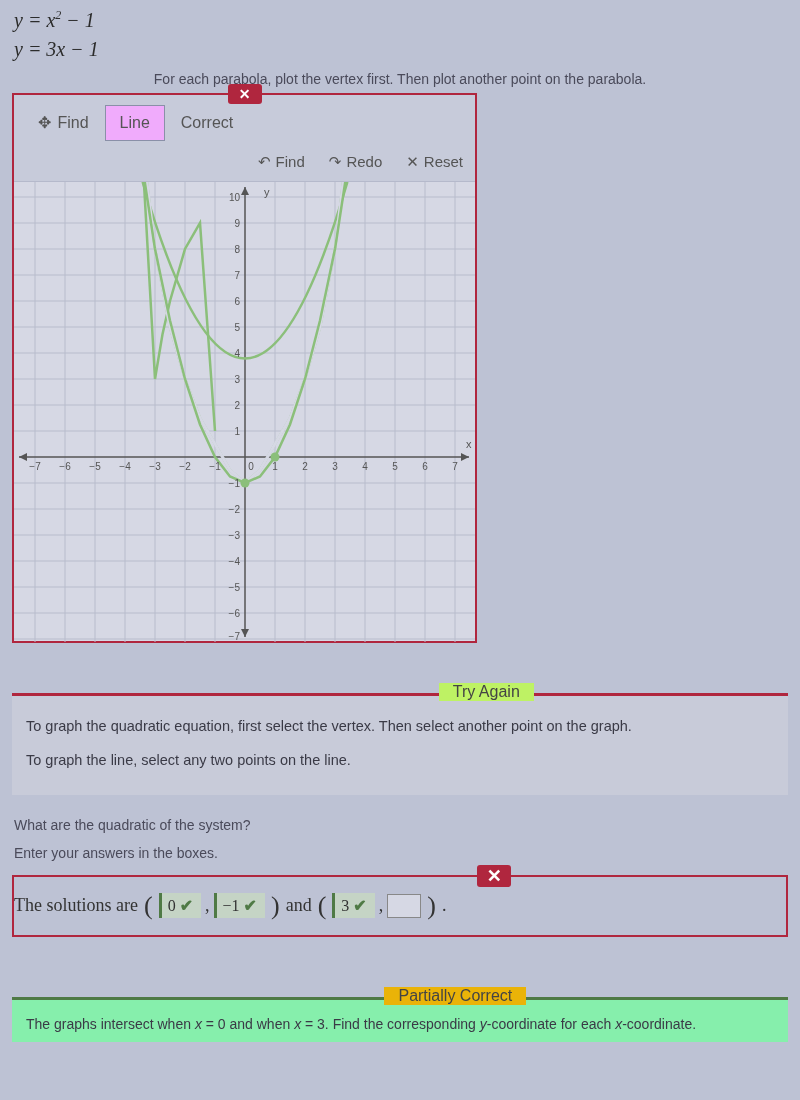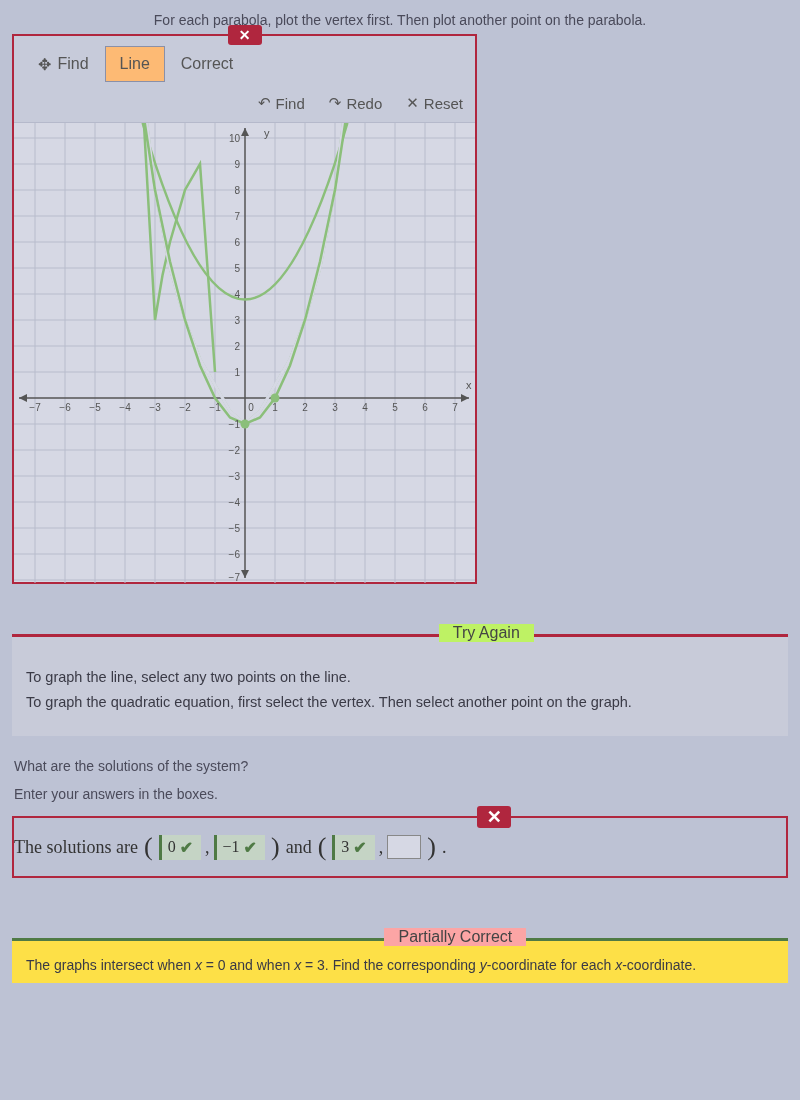--- a/index.html
+++ b/index.html
@@ -27,21 +27,21 @@
     width: 34px; height: 20px; border-radius: 3px;
     display:flex; align-items:center; justify-content:center;
     font-weight:bold; font-family:Arial,sans-serif; font-size:14px;
   }
   .toolbar1 { display:flex; padding:10px 10px 6px; gap:2px; }
   .tool-btn {
     font-family: Arial, sans-serif; font-size:16px; color:#555;
     padding:8px 14px; display:flex; align-items:center; gap:6px;
     cursor:pointer;
   }
-  .tool-btn.active { background:#fdba74; border:1px solid #8a90a8; }
+  .tool-btn.active { background:#f0abfc; border:1px solid #8a90a8; }
   .toolbar2 { display:flex; justify-content:flex-end; padding:6px 12px 10px; gap:24px; }
   .t2-btn { font-family:Arial,sans-serif; font-size:15px; color:#555; display:flex; align-items:center; gap:5px; cursor:pointer;}
   .graph-canvas {
     background:#d6d8e4;
     width:100%; height:460px;
     position:relative;
     border-top:1px solid #b5b9cb;
   }
   svg.grid { position:absolute; top:0; left:0; }
 
@@ -75,33 +75,39 @@
   .ans-empty {
     display:inline-block; width:34px; height:24px;
     border:1px solid #888; background:#d6d8e4;
   }
   .check { color:#4f7a45; font-weight:bold; }
   .paren { font-size:26px; font-family:Georgia,serif; padding:0 2px;}
   .section-divider2 { margin:60px 12px 0; position:relative; }
   .section-divider2 .bar { height:3px; background:#4f7a45; }
   .section-divider2 .label {
     position:absolute; top:-10px; left:48%;
-    background:#fca5a5; padding:0 14px;
+    background:#eab308; padding:0 14px;
     font-family:Arial,sans-serif; font-size:16px; color:#444;
   }
   .hint-box2 {
-    background:#fde047; margin:0 12px; padding:16px 14px 10px;
+    background:#86efac; margin:0 12px; padding:16px 14px 10px;
     font-family:Arial,sans-serif; font-size:14px; color:#3a3a46;
   }
   .italic { font-style:italic; }
 </style>
 </head>
 <body>
 
 <div class="equations">
+  <div class="eq">
+    <span>y</span> = <span>x</span><sup>2</sup><span> − 1</span>
+  </div>
+  <div class="eq">
+    <span class="italic">y = 3x − 1</span>
+  </div>
 </div>
 
 <div class="instruction">For each parabola, plot the vertex first. Then plot another point on the parabola.</div>
 
 <div class="graph-wrap">
   <div class="close-tab">✕</div>
 
   <div class="toolbar1">
     <div class="tool-btn">
       <span>✥</span>
@@ -288,25 +294,25 @@
       <text x="452" y="266" font-family="Arial" font-size="11" fill="#555">x</text>
     </svg>
   </div>
 </div>
 
 <div class="section-divider">
   <div class="bar"></div>
   <div class="label">Try Again</div>
 </div>
 <div class="hint-box">
+  <p>To graph the quadratic equation, first select the vertex. Then select another point on the graph.</p>
   <p style="margin-top:10px">To graph the line, select any two points on the line.</p>
-  <p>To graph the quadratic equation, first select the vertex. Then select another point on the graph.</p>
-</div>
-
-<div class="q-text">What are the solutions of the system?</div>
+</div>
+
+<div class="q-text">What are the quadratic of the system?</div>
 <div class="q-text" style="padding-top:6px">Enter your answers in the boxes.</div>
 
 <div class="answer-wrap">
   <div class="close-tab2">✕</div>
   <span>The solutions are </span>
   <span class="paren">(</span>
   <span class="ans-box">
     <span>0</span>
     <span class="check">✔</span>
   </span>

